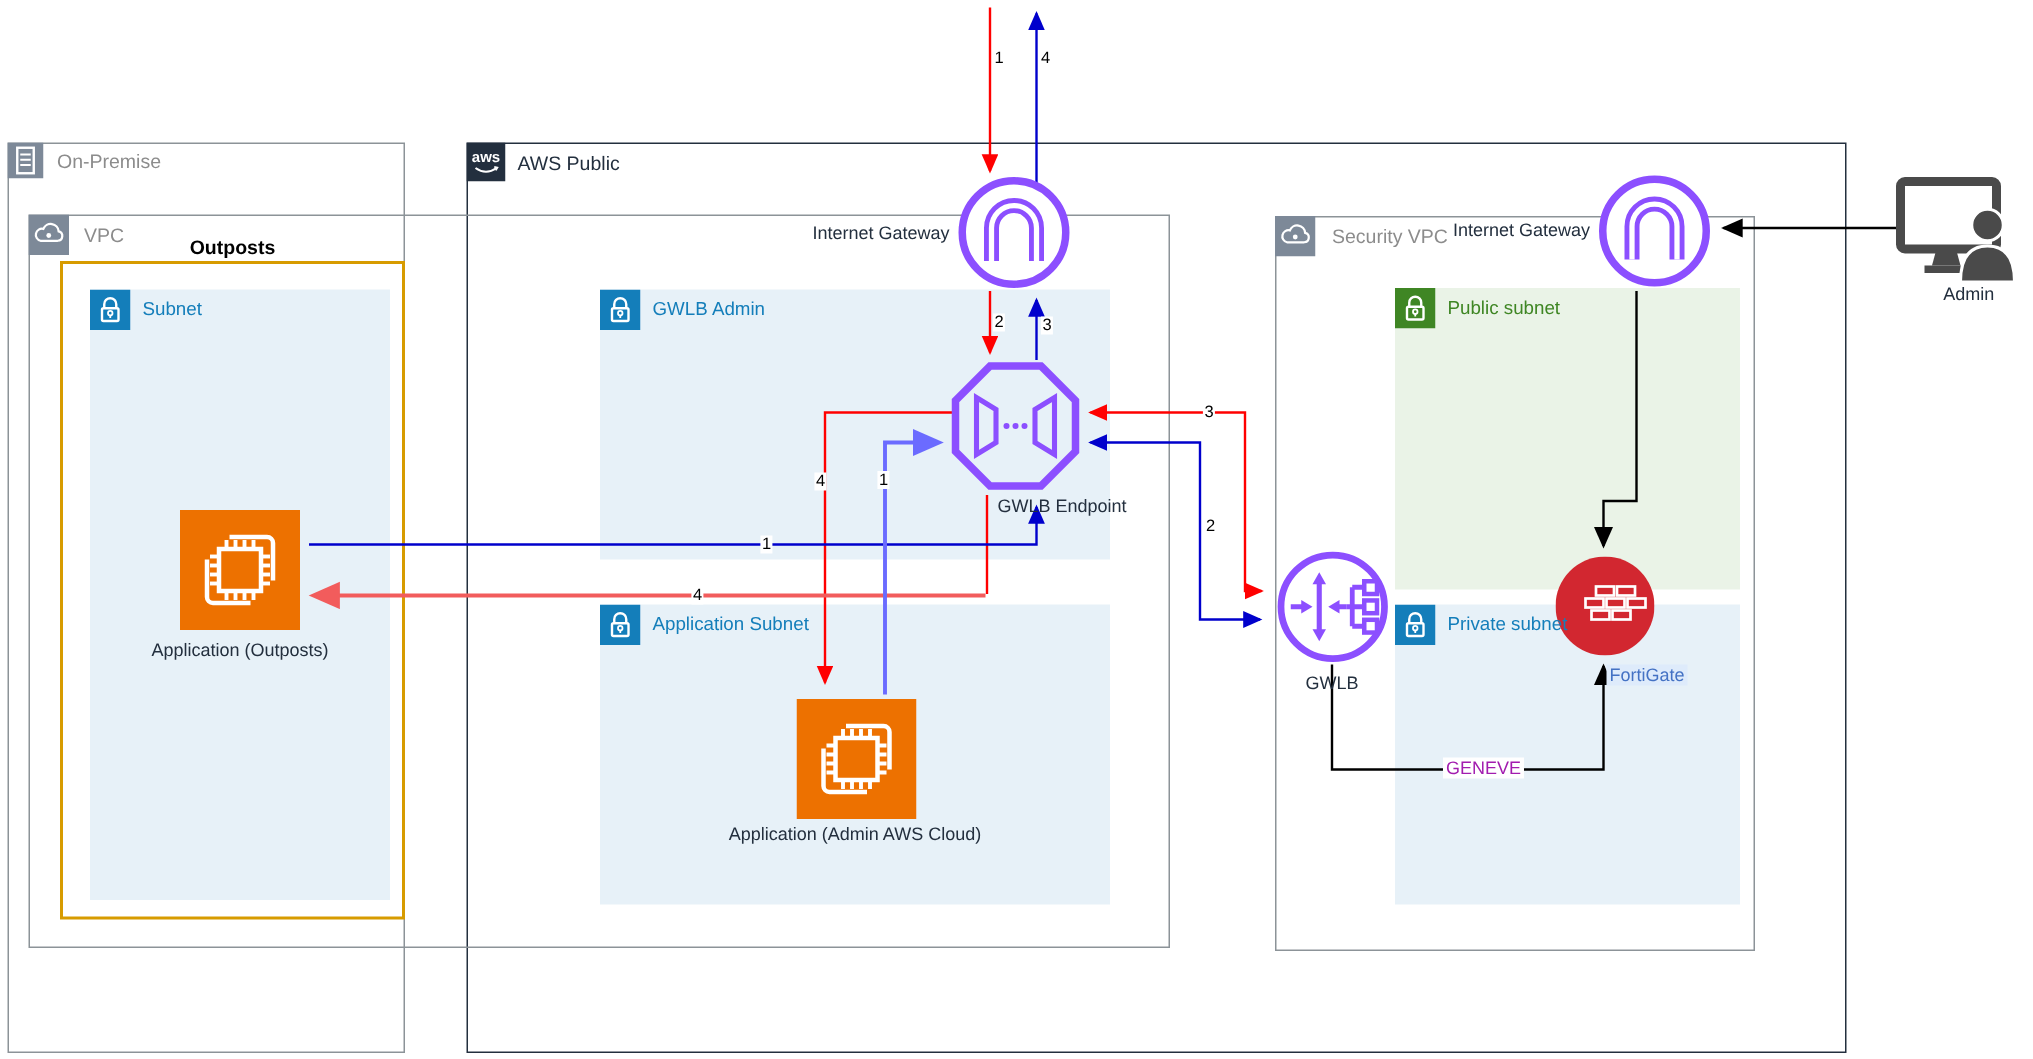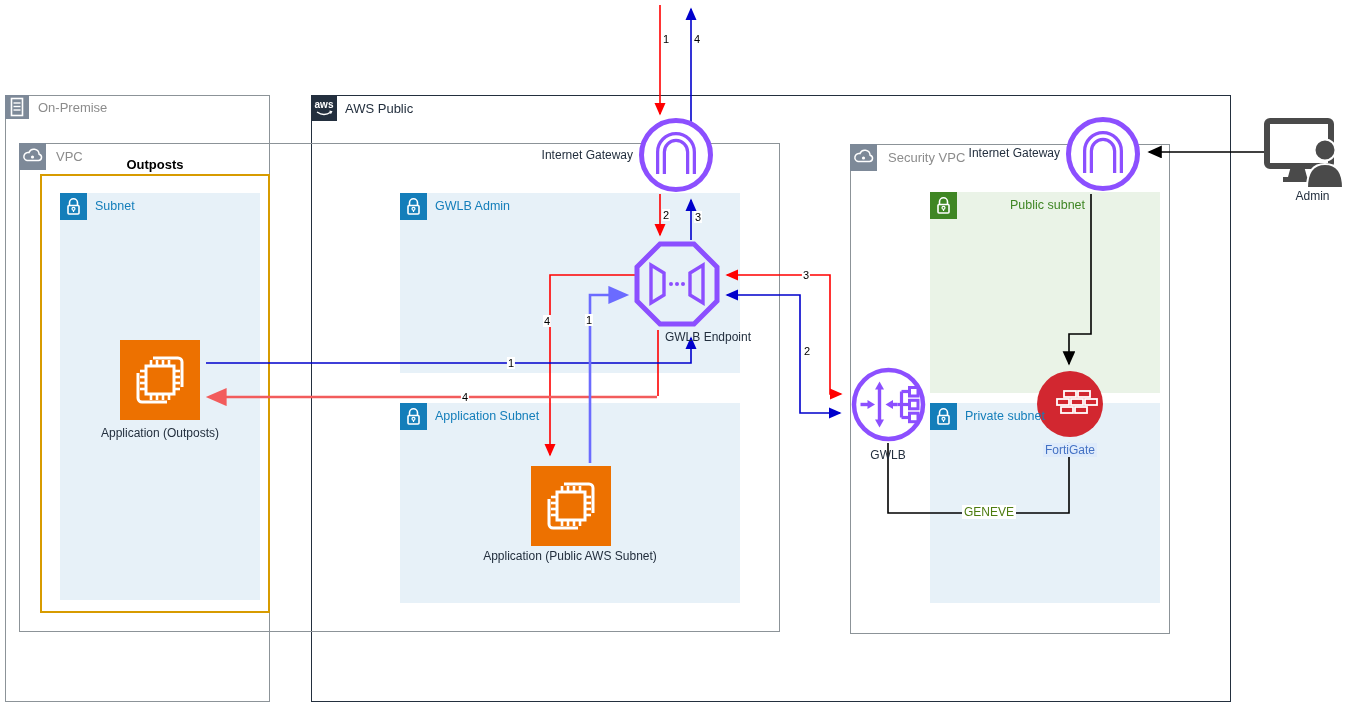--- a/index.html
+++ b/index.html
@@ -28,21 +28,21 @@
   .redl{stroke:var(--inbound-red-light);stroke-width:2.6px;}
   .blue{stroke:var(--outbound-blue);}
   .bluel{stroke:var(--outbound-blue-light);stroke-width:2.6px;}
   .blk{stroke:#000;}
   .mk-red{fill:var(--inbound-red);} .mk-redl{fill:var(--inbound-red-light);}
   .mk-blue{fill:var(--outbound-blue);} .mk-bluel{fill:var(--outbound-blue-light);}
   .mk-blk{fill:#000;}
   .flow-num{position:absolute;z-index:6;background:#fff;font-size:11px;line-height:12px;
             padding:0 1px;transform:translate(-50%,-50%);color:#000;}
   .geneve{position:absolute;z-index:6;background:#fff;font-size:12px;
-          transform:translate(-50%,-50%);color:#4d7c0f;padding:0 2px;}
+          transform:translate(-50%,-50%);color:#a21caf;padding:0 2px;}
   .fg-lbl{background:#deebfb;color:#4472c4;padding:0 2px;}
 </style>
 </head>
 <body>
 
 <div class="canvas">
 
   <div class="box b-gray" style="left:5px;top:95px;width:265px;height:607px;z-index:2;"></div>
   <div class="box b-dark" style="left:311px;top:95px;width:920px;height:607px;z-index:2;"></div>
   <div class="box b-gray" style="left:19px;top:143px;width:761px;height:489px;z-index:2;"></div>
@@ -271,30 +271,30 @@
 
   <div class="ctitle gray-t ztext" style="left:38px;top:100px;">On-Premise</div>
   <div class="ctitle dark-t ztext" style="left:345px;top:101px;">AWS Public</div>
   <div class="ctitle gray-t ztext" style="left:56px;top:149px;">VPC</div>
   <div class="ctitle c ztext" style="left:40px;top:157px;width:230px;font-weight:bold;color:#000;">Outposts</div>
   <div class="ctitle gray-t ztext" style="left:888px;top:150px;">Security VPC</div>
 
   <div class="lbl sn-lbl-blue ztext" style="left:95px;top:199px;">Subnet</div>
   <div class="lbl sn-lbl-blue ztext" style="left:435px;top:199px;">GWLB Admin</div>
   <div class="lbl sn-lbl-blue ztext" style="left:435px;top:409px;">Application Subnet</div>
-  <div class="lbl sn-lbl-green ztext" style="left:965px;top:198px;margin-left:45px;">Public subnet</div>
+  <div class="lbl sn-lbl-green ztext" style="left:965px;top:198px;">Public subnet</div>
   <div class="lbl sn-lbl-blue ztext" style="left:965px;top:409px;">Private subnet</div>
 
   <div class="lbl r ztext" style="left:505px;top:148px;width:128px;">Internet Gateway</div>
   <div class="lbl r ztext" style="left:948px;top:146px;width:112px;">Internet Gateway</div>
   <div class="lbl c ztext" style="left:601px;top:330px;width:150px;text-align:right;">GWLB Endpoint</div>
   <div class="lbl c ztext" style="left:848px;top:448px;width:80px;">GWLB</div>
-  <div class="lbl c ztext" style="left:1015px;top:443px;width:110px;"><span class="fg-lbl">FortiGate</span></div>
+  <div class="lbl c ztext" style="left:1015px;top:443px;width:110px;text-align:right;"><span class="fg-lbl">FortiGate</span></div>
   <div class="lbl c ztext" style="left:50px;top:426px;width:220px;">Application (Outposts)</div>
-  <div class="lbl c ztext" style="left:455px;top:549px;width:230px;">Application (Public AWS Subnet)</div>
+  <div class="lbl c ztext" style="left:455px;top:549px;width:230px;">Application (Admin AWS Cloud)</div>
   <div class="lbl c ztext" style="left:1270px;top:189px;width:85px;">Admin</div>
 
   <span class="flow-num" style="left:666px;top:39px;">1</span>
   <span class="flow-num" style="left:697px;top:39px;">4</span>
   <span class="flow-num" style="left:666px;top:215px;">2</span>
   <span class="flow-num" style="left:698px;top:217px;">3</span>
   <span class="flow-num" style="left:806px;top:275px;">3</span>
   <span class="flow-num" style="left:807px;top:351px;">2</span>
   <span class="flow-num" style="left:547px;top:321px;">4</span>
   <span class="flow-num" style="left:589px;top:320px;">1</span>

